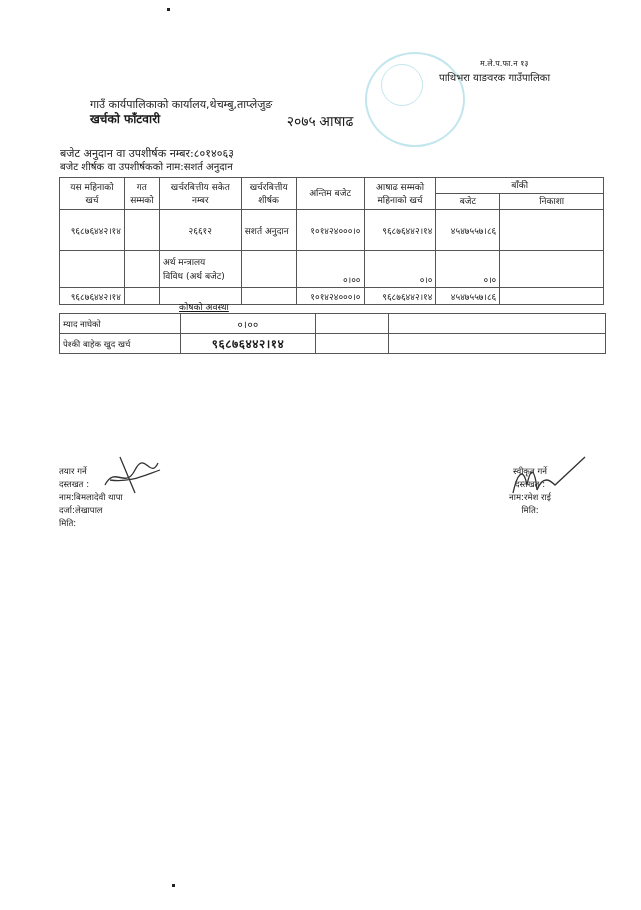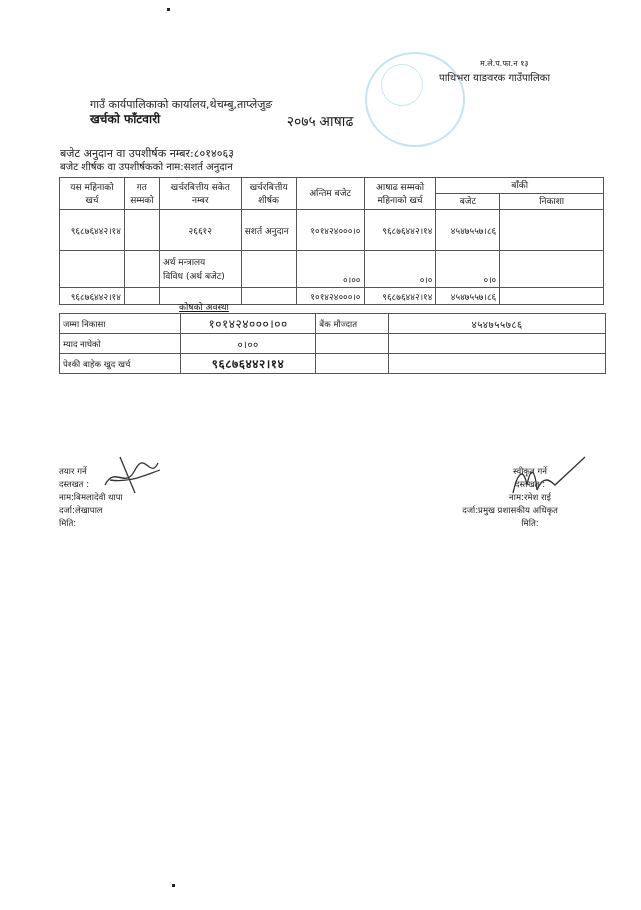--- a/index.html
+++ b/index.html
@@ -123,26 +123,20 @@
 <div class="abs fund-title">कोषको अवस्था</div>
 
 <table class="fund-table">
   <colgroup>
     <col style="width:116px">
       <col style="width:130px">
       <col style="width:70px">
       <col style="width:208px">
   </colgroup>
   <tbody>
-      <tr>
-    <td>जम्मा निकासा</td>
-    <td class="val">१०१४२४०००।००</td>
-    <td>बैंक मौज्दात</td>
-    <td class="val small">४५४७५५७८६</td>
-  </tr>
   <tr>
     <td>म्याद नाघेको</td>
     <td class="val small">०।००</td>
     <td></td>
     <td class="val small"></td>
   </tr>
   <tr>
     <td>पेश्की बाहेक खुद खर्च</td>
     <td class="val bold">९६८७६४४२।१४</td>
     <td></td>
@@ -159,18 +153,17 @@
   <div>मिति:</div>
 </div>
 <svg class="sig-stroke" style="left:100px;top:455px;" width="65" height="40">
   <path d="M5 30 C15 10, 25 35, 35 15 S50 25, 58 8 M20 2 L35 38 M10 25 C30 28, 45 20, 60 15" stroke="#333" stroke-width="1.3" fill="none"></path>
 </svg>
 
 <div class="abs sig-right">
   <div>स्वीकृत गर्ने</div>
   <div>दस्तखत :</div>
   <div>नाम:रमेश राई</div>
-  <div style="margin-left:-40px;">दर्जा:प्रमुख प्रशासकीय अधिकृत</div>
   <div>मिति:</div>
 </div>
 <svg class="sig-stroke" style="left:505px;top:455px;" width="85" height="45">
   <path d="M8 38 C12 20, 18 10, 22 30 C26 10, 30 15, 32 35 C38 20, 45 25, 50 30 L80 2" stroke="#333" stroke-width="1.3" fill="none"></path>
 </svg>
 
 </body></html>

